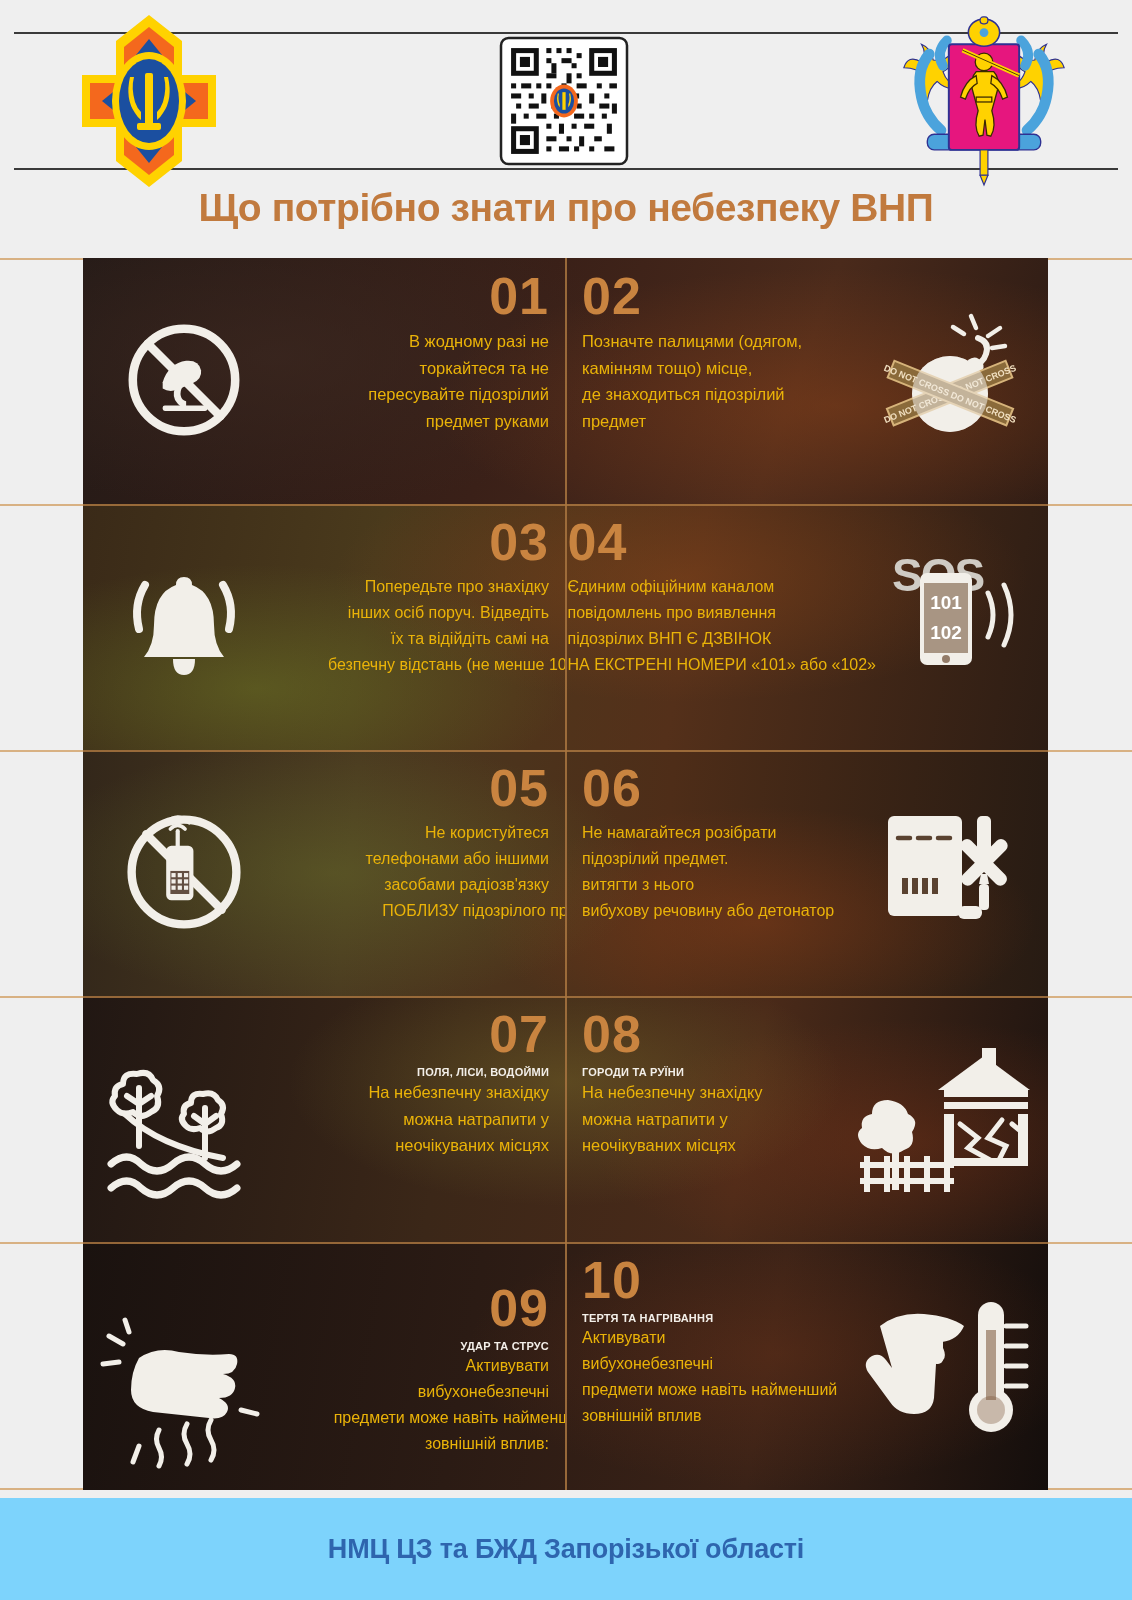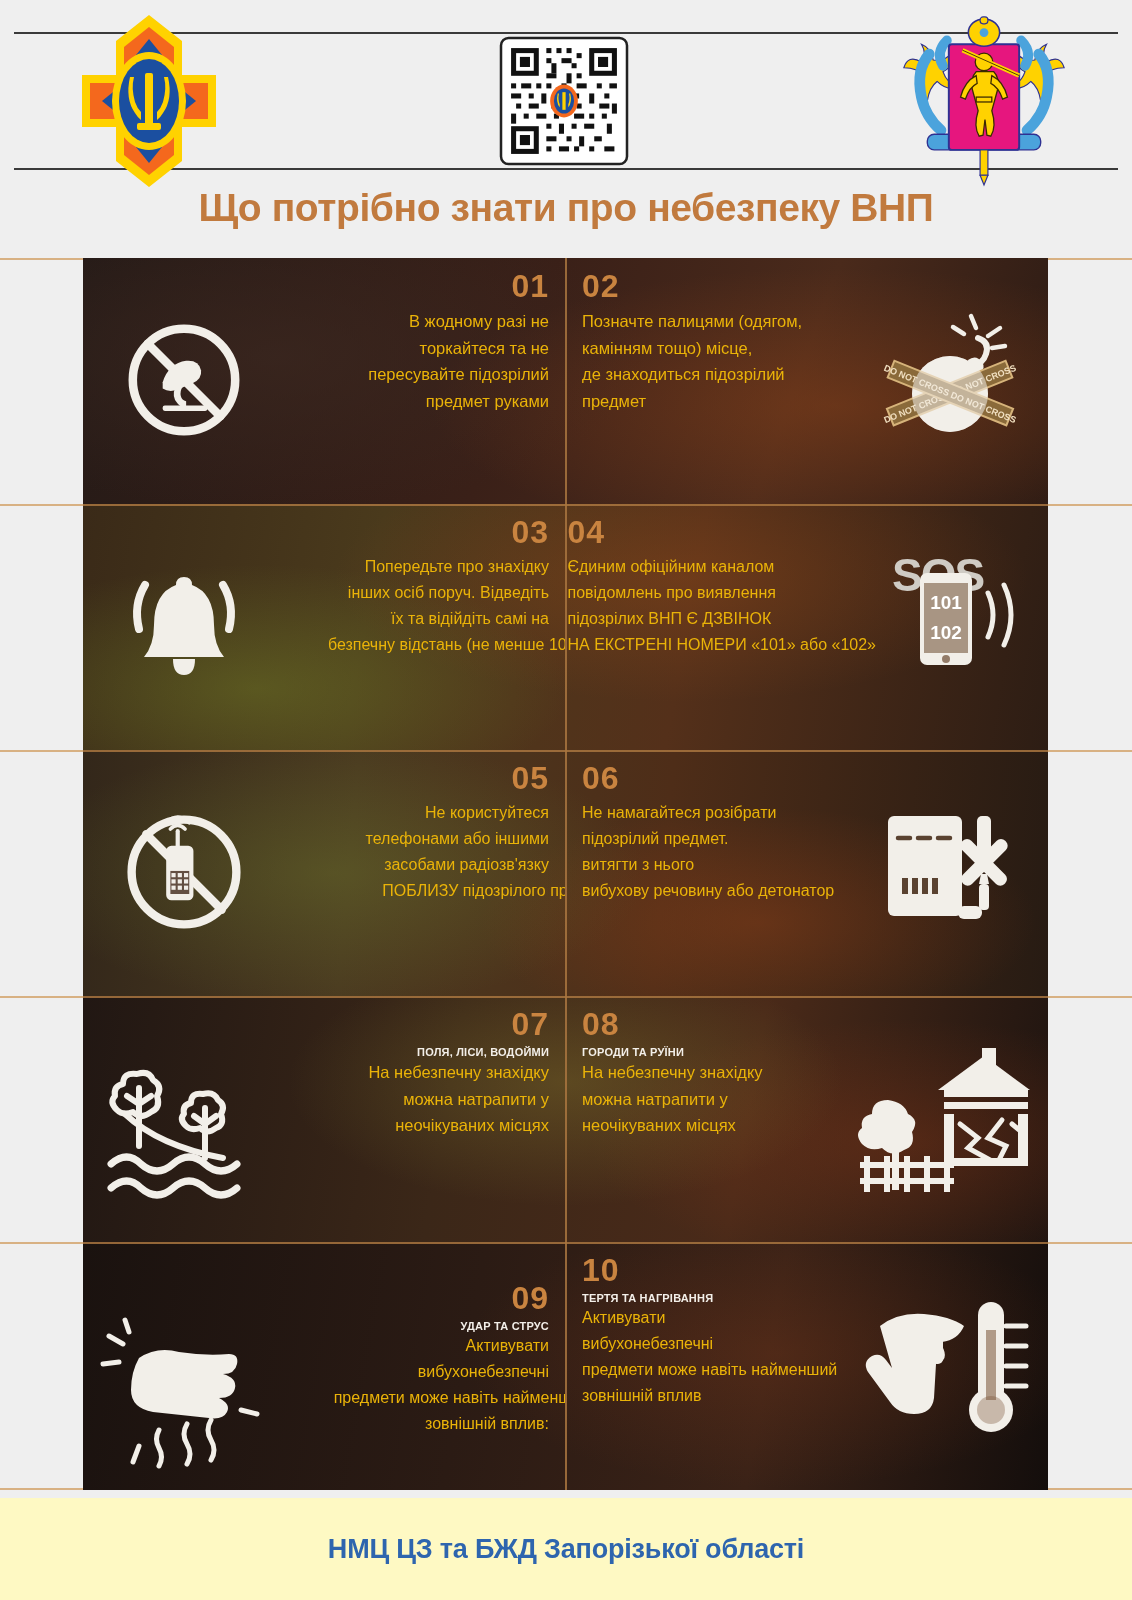--- a/index.html
+++ b/index.html
@@ -51,36 +51,36 @@
 
   
   .cbody{position:absolute;inset:0;display:flex;padding:12px 16px;box-sizing:border-box;}
   .cbody.icon-left{flex-direction:row;}
   .cbody.icon-right{flex-direction:row-reverse;}
   .icon-col{width:170px;flex:none;display:flex;align-items:center;justify-content:center;}
   .text-col{flex:1;display:flex;flex-direction:column;}
   .text-col.alignright{align-items:flex-end;text-align:right;}
   .text-col.alignleft{align-items:flex-start;text-align:left;}
   .num{
-    font-size:32px;font-weight:bold;color:#C98440;line-height:1.0;
+    font-size:52px;font-weight:bold;color:#C98440;line-height:1.0;
     letter-spacing:1px;margin-bottom:6px;
   }
   .headline{
     color:#f3efe9;font-size:11px;font-weight:bold;letter-spacing:.2px;
     margin-bottom:1px;white-space:nowrap;
   }
   .body-lines{color:#eab308;font-size:16.5px;line-height:1.62;font-weight:500;}
   .body-lines div{white-space:nowrap;}
   .wide .body-lines div{font-size:16px;}
   svg{display:block;overflow:visible;}
   .ic{fill:#f2efe9;}
   
   .footer{
     position:absolute;left:0;top:1498px;width:1132px;height:102px;
-    background:#fef9c3;display:flex;align-items:center;justify-content:center;
+    background:#7dd3fc;display:flex;align-items:center;justify-content:center;
   }
   .footer-text{
     color:#2E65AE;font-size:27px;font-weight:bold;letter-spacing:-0.2px;
   }
 </style>
 </head>
 <body>
 
 <div class="header-band">
 

